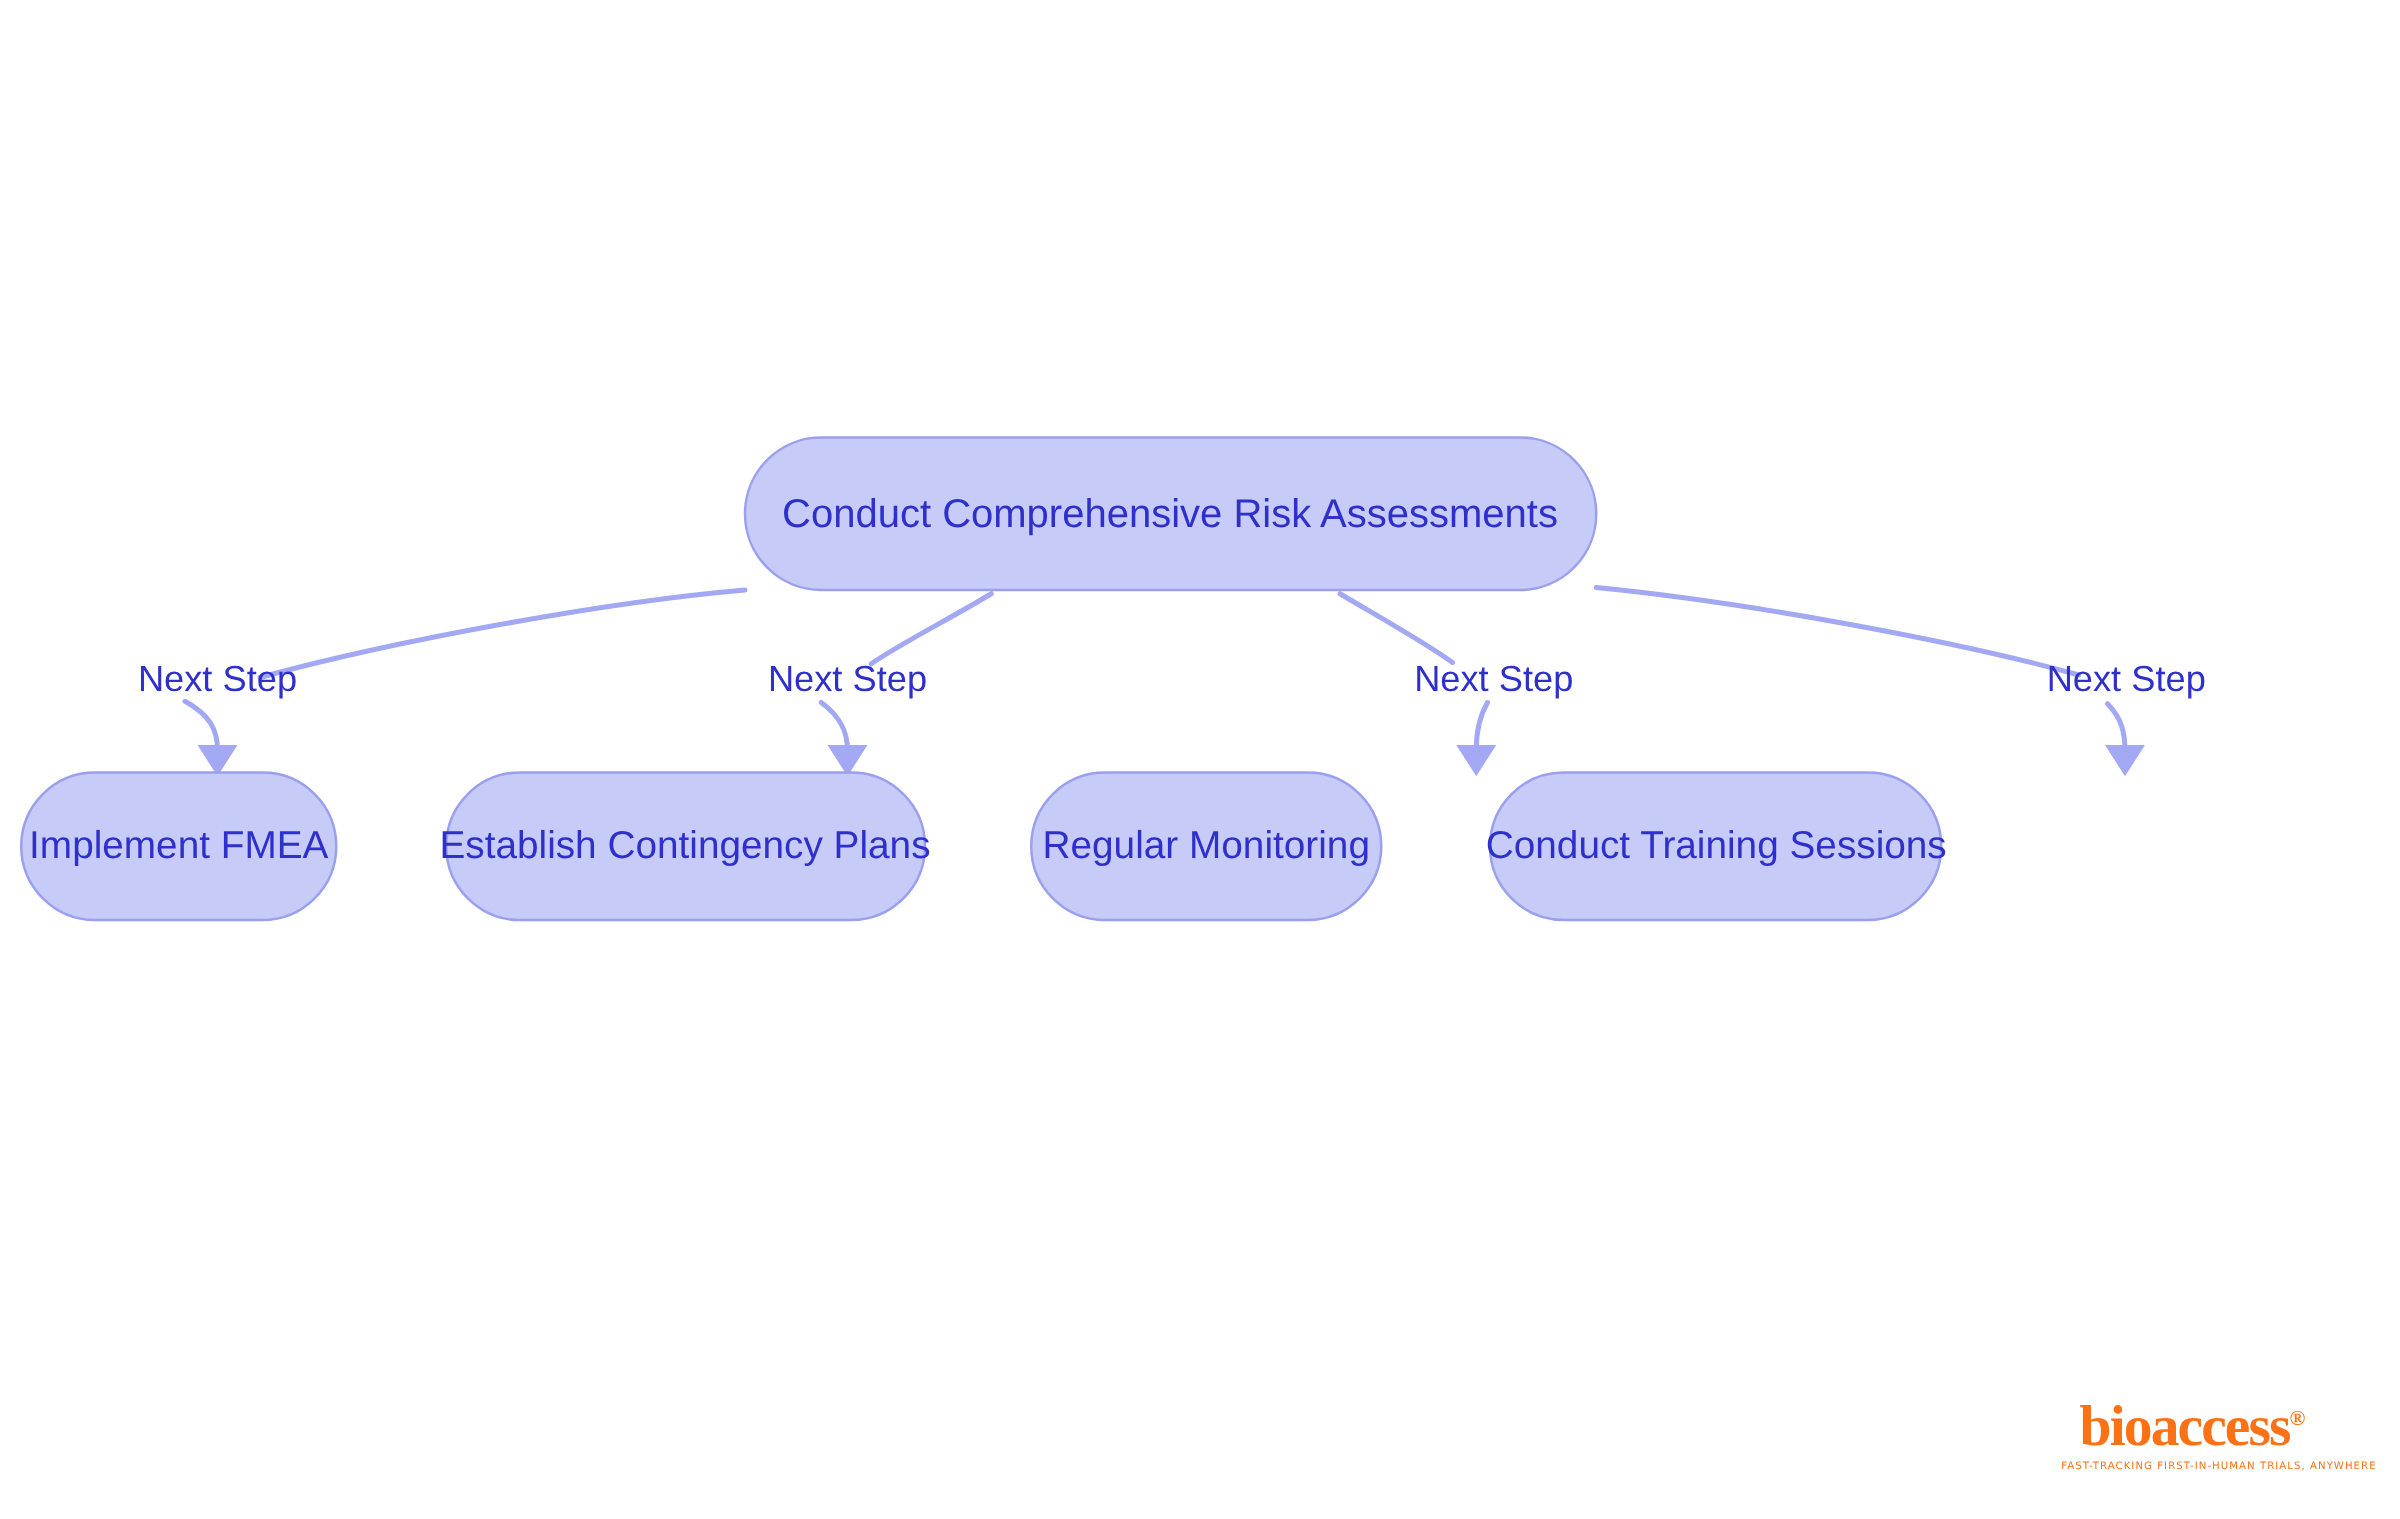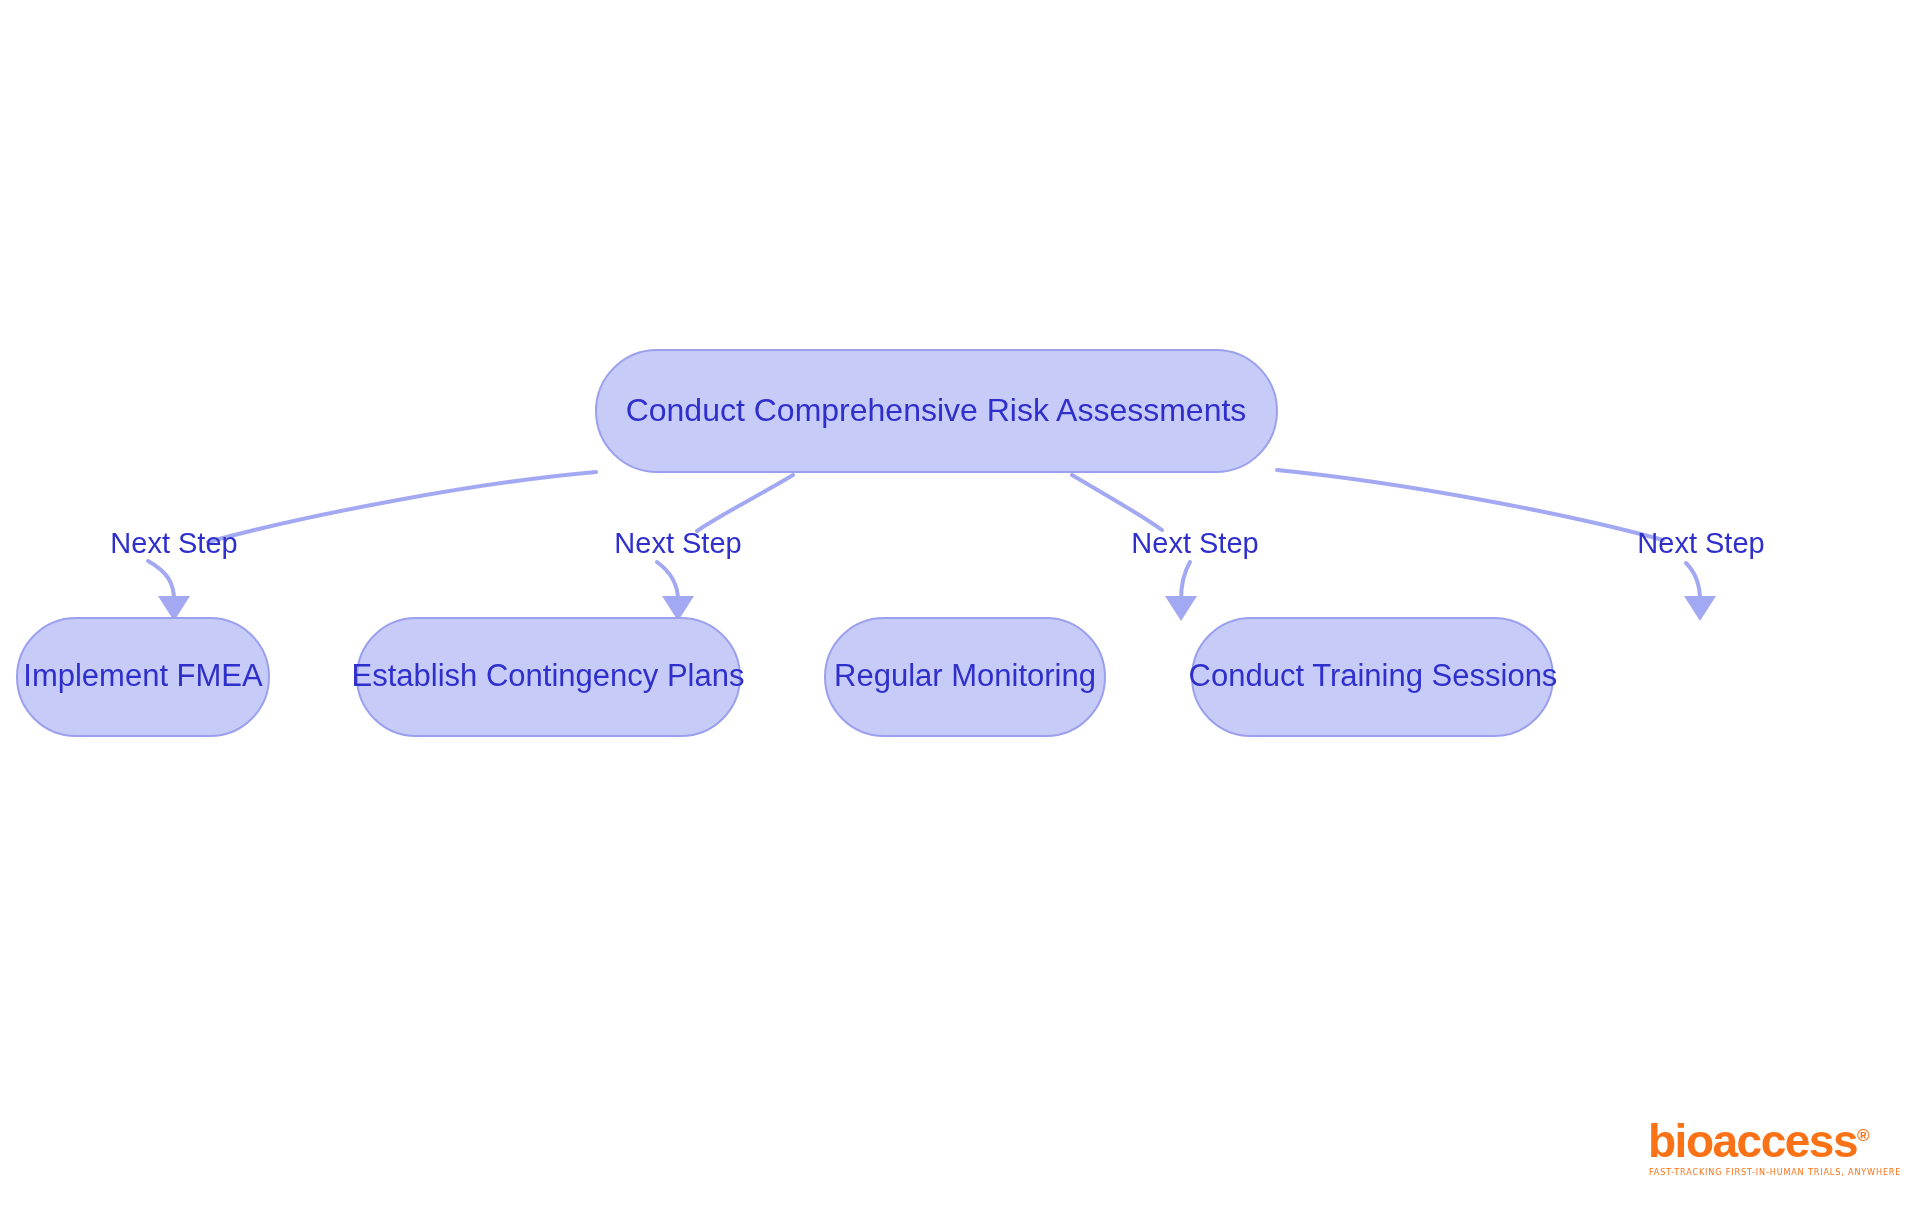--- a/index.html
+++ b/index.html
@@ -55,21 +55,21 @@
   }
   .logo-wrap {
     position: absolute;
     left: 1648px;
     top: 1118px;
     width: 212px;
     text-align: center;
     user-select: none;
   }
   .logo-word {
-    font-family: Liberation Sans, sans-serif;
+    font-family: Liberation Serif, serif;
     font-size: 46px;
     font-weight: bold;
     color: #fb7216;
     letter-spacing: -1.5px;
     line-height: 1;
     position: relative;
     display: inline-block;
   }
   .logo-reg {
     font-size: 17px;

